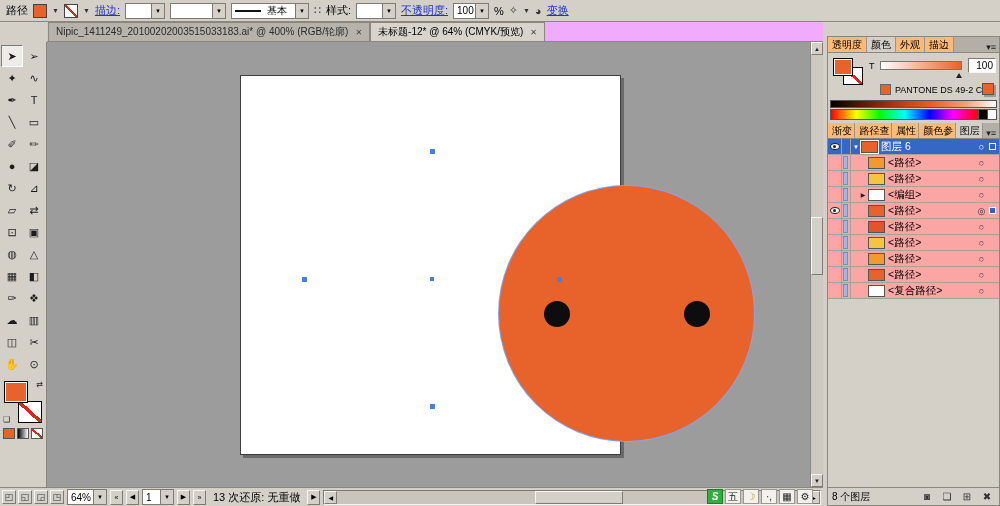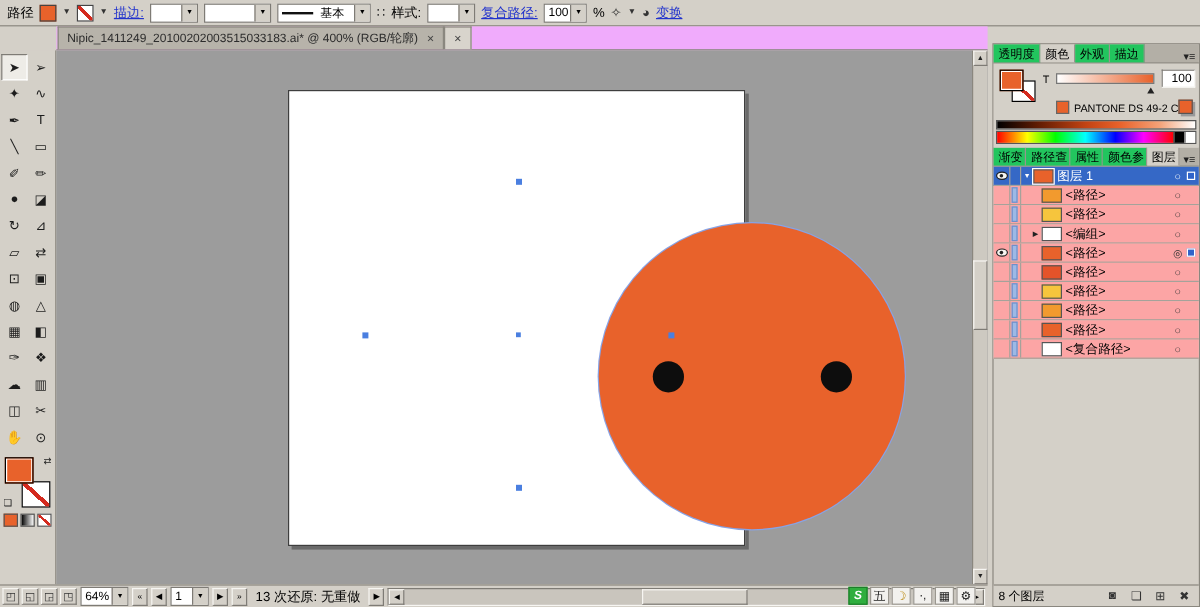--- a/index.html
+++ b/index.html
@@ -64,21 +64,21 @@
   #vscroll{position:absolute;right:0;top:0;bottom:0;width:13px;background:#cdc9c1;border-left:1px solid #8a877f}
   .scroll-btn{height:13px;width:100%;display:flex;align-items:center;justify-content:center;font-size:6px;color:#222;
     border:1px solid;border-color:#f7f6f2 #7e7b75 #7e7b75 #f7f6f2;background:#d4d0c8}
   #vscroll .bottom{position:absolute;bottom:0;left:0;right:0}
   #vthumb{position:absolute;left:0;right:0;top:175px;height:58px;background:#d4d0c8;
     border:1px solid;border-color:#f7f6f2 #7e7b75 #7e7b75 #f7f6f2}
 
   
   #dock{position:absolute;left:827px;top:36px;width:173px;bottom:0;background:#d4d0c8;border:1px solid #8a877f}
   .panel-tabs{display:flex;align-items:flex-end;height:16px;background:#b3afa6;border-bottom:1px solid #8a877f}
-  .ptab{height:15px;display:flex;align-items:center;padding:0 4px;font-size:10px;background:#22c55e;
+  .ptab{height:15px;display:flex;align-items:center;padding:0 4px;font-size:10px;background:#fdba74;
     border-right:1px solid #98958d;white-space:nowrap;overflow:hidden}
   .ptab.active{background:#d4d0c8}
   .pmenu{margin-left:auto;padding:0 3px;font-size:9px;color:#222}
   #color-body{position:relative;height:70px;background:#d4d0c8}
   #cp-fill{position:absolute;left:5px;top:5px;width:20px;height:18px;background:#e8622b;border:1px solid #000;
     box-shadow:inset 0 0 0 1px #fff;z-index:2}
   #cp-stroke{position:absolute;left:15px;top:14px;width:20px;height:18px;background:#fff;border:1px solid #000}
   #cp-stroke::after{content:"";position:absolute;inset:0;background:linear-gradient(to top right,transparent 44%,#d42a1e 44%,#d42a1e 56%,transparent 56%)}
   #cp-t{position:absolute;left:41px;top:8px;font-size:9px}
   #tint-slider{position:absolute;left:52px;top:8px;width:82px;height:9px;border:1px solid #777;
@@ -165,38 +165,39 @@
     <span class="brushline"></span>
     <span class="val">基本</span>
     <span class="dd">▼</span>
   </span>
   <span class="cicon">∷</span>
   <span>样式:</span>
   <span class="combo w40">
     <span class="val"></span>
     <span class="dd">▼</span>
   </span>
-  <span class="link">复合路径:</span>
+  <span class="link">不透明度:</span>
   <span class="combo w36">
     <span class="val">100</span>
     <span class="dd">▼</span>
   </span>
   <span>%</span>
   <span class="cicon">✧</span>
   <span class="ddg">▼</span>
   <span class="cicon">◕</span>
   <span class="link">变换</span>
 </div>
 
 <div id="tab-bar">
     <div class="doc-tab">
       <span class="tab-label">Nipic_1411249_20100202003515033183.ai* @ 400% (RGB/轮廓)</span>
       <span class="tab-close">✕</span>
     </div>
     <div class="doc-tab active">
+      <span class="tab-label">未标题-12* @ 64% (CMYK/预览)</span>
       <span class="tab-close">✕</span>
     </div>
   </div>
 
 <div id="toolbox">
   <div id="tools">
       <div class="tool active">➤</div>
       <div class="tool">➢</div>
       <div class="tool">✦</div>
       <div class="tool">∿</div>
@@ -297,21 +298,21 @@
     </div>
 
   <div id="layers">
       <div class="lrow selected">
         <span class="c-eye">
           <span class="eye-shape"></span>
         </span>
         <span class="c-bar"></span>
         <span class="expand">▼</span>
         <span class="thumb" style="background: rgb(232, 98, 43);"></span>
-        <span class="llabel">图层 1</span>
+        <span class="llabel">图层 6</span>
         <span class="target">○</span>
         <span class="chip-slot">
           <span class="chip"></span>
         </span>
       </div>
       <div class="lrow">
         <span class="c-eye"></span>
         <span class="c-bar">
           <span class="blue-bar"></span>
         </span>

